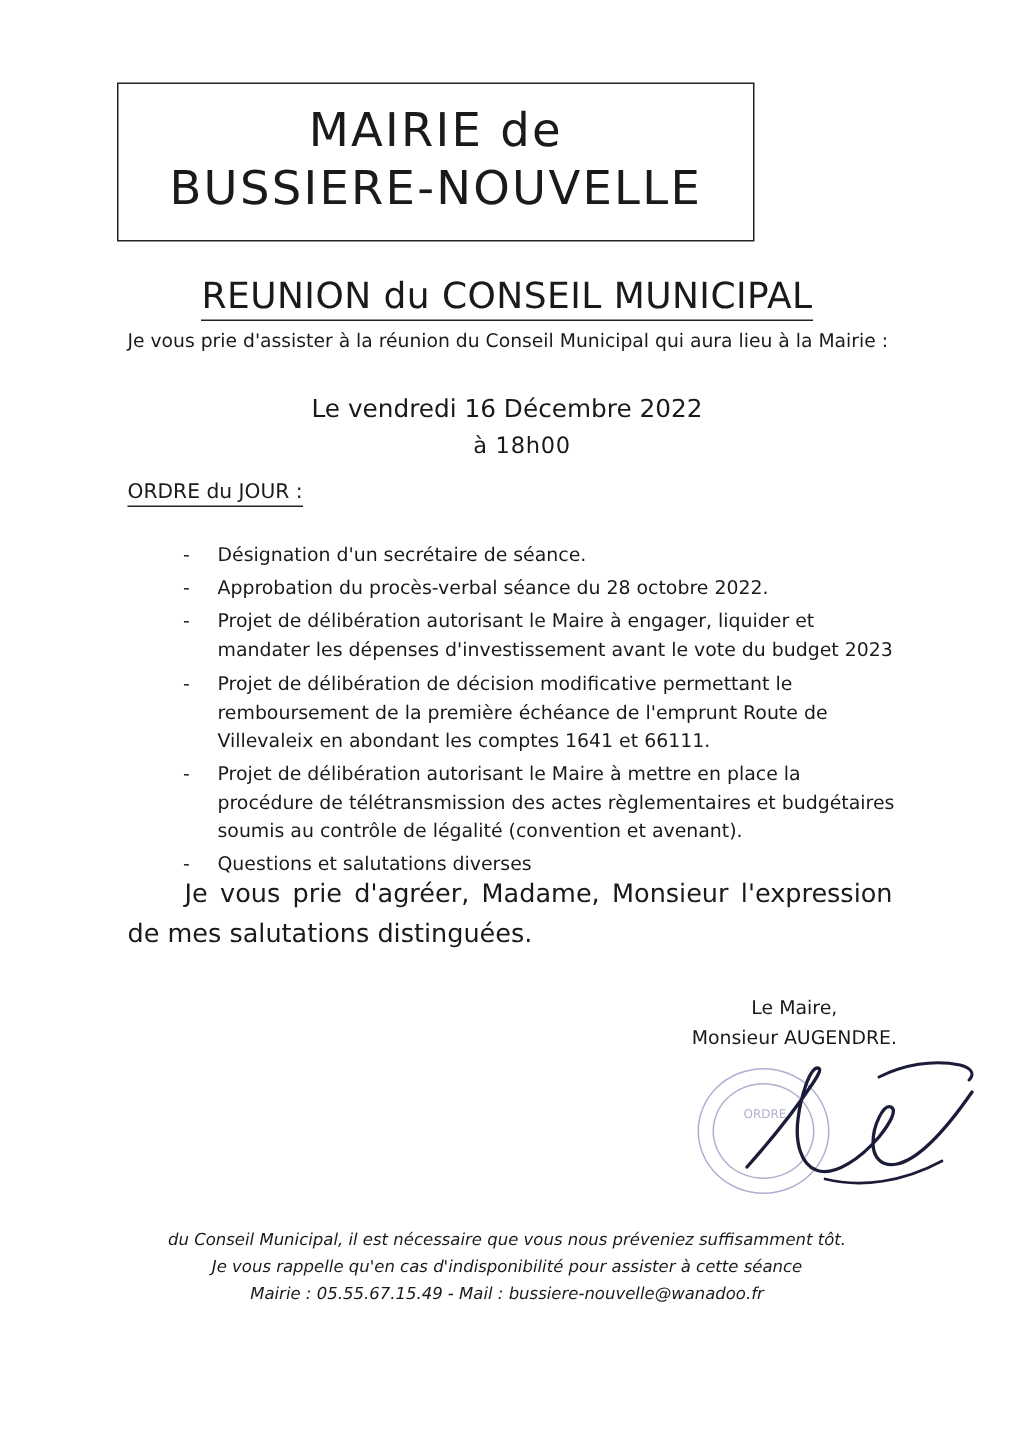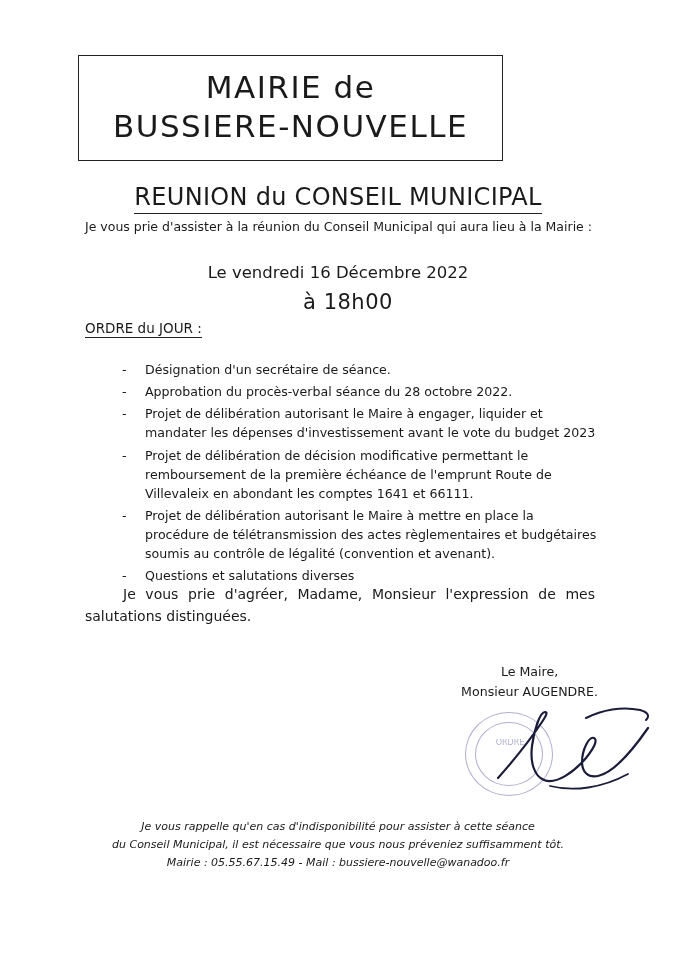--- a/index.html
+++ b/index.html
@@ -80,21 +80,21 @@
     left: 0;
     right: 0;
     top: 260px;
     text-align: center;
   }
   .date-line {
     font-size: 16.5px;
     line-height: 1.55;
   }
   .time-line {
-    font-size: 21px;
+    font-size: 15px;
     line-height: 1.55;
     letter-spacing: 0.5px;
     margin-left: 20px;
   }
 
   
   .agenda-heading {
     position: absolute;
     left: 85px;
     top: 320px;
@@ -126,21 +126,21 @@
     left: 4px;
     top: 0;
   }
 
   
   .closing {
     position: absolute;
     left: 85px;
     top: 583px;
     width: 510px;
-    font-size: 14px;
+    font-size: 17px;
     line-height: 1.6;
     text-align: justify;
   }
   .closing .indent {
     display: inline-block;
     width: 38px;
   }
 
   
   .signature-block {
@@ -270,18 +270,18 @@
     <div class="stamp-ink">ORDRE</div>
   </div>
 
   <svg class="sig-svg" viewBox="0 0 170 100">
     <path d="M8,78 C24,60 40,40 52,22 C56,16 58,12 55,12 C50,12 44,30 42,46 C40,62 44,76 54,80 C66,85 84,72 96,58 C104,48 108,40 104,38 C99,36 92,50 92,62 C92,72 98,78 108,76 C122,73 140,54 158,28" fill="none" stroke="#1b1b3a" stroke-width="2.2" stroke-linecap="round"></path>
     <path d="M96,18 C112,10 132,6 150,10 C158,12 160,16 156,20" fill="none" stroke="#1b1b3a" stroke-width="2" stroke-linecap="round"></path>
     <path d="M60,86 C84,92 112,88 138,74" fill="none" stroke="#1b1b3a" stroke-width="1.8" stroke-linecap="round"></path>
   </svg>
 
   <div class="footer-note">
+    <div>du Conseil Municipal, il est nécessaire que vous nous préveniez suffisamment tôt.</div>
     <div>Je vous rappelle qu'en cas d'indisponibilité pour assister à cette séance</div>
-    <div>du Conseil Municipal, il est nécessaire que vous nous préveniez suffisamment tôt.</div>
     <div>Mairie : 05.55.67.15.49 - Mail : bussiere-nouvelle@wanadoo.fr</div>
   </div>
 
 </div>
 
 </body></html>

